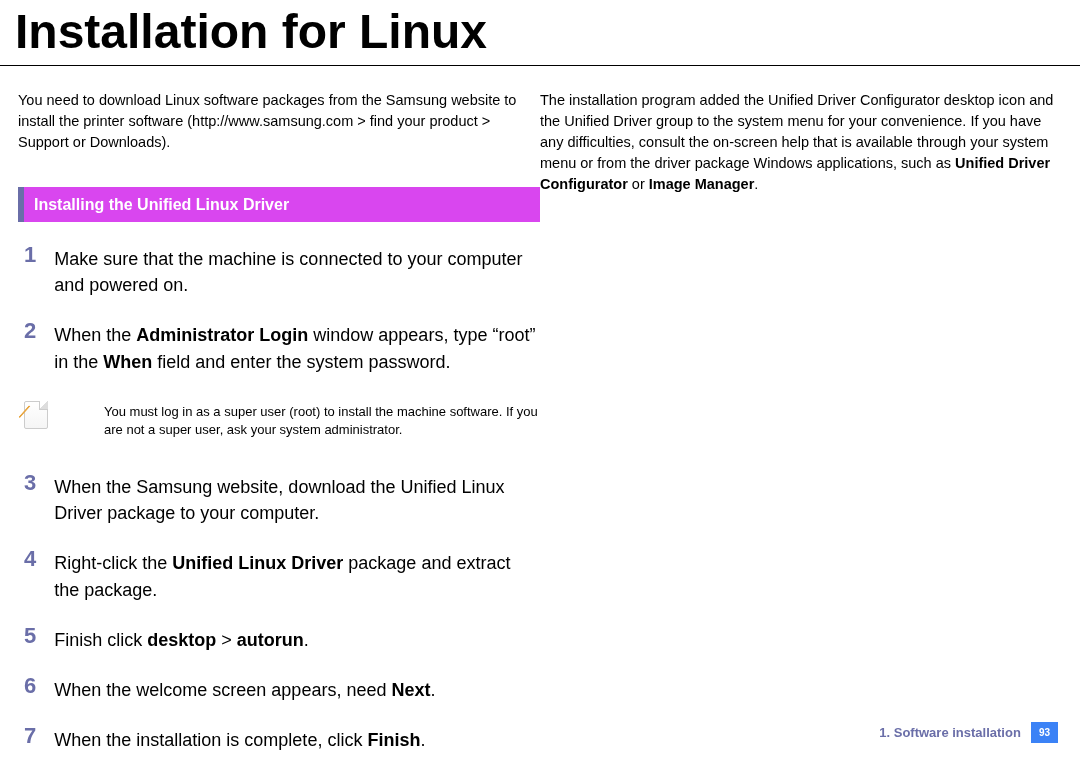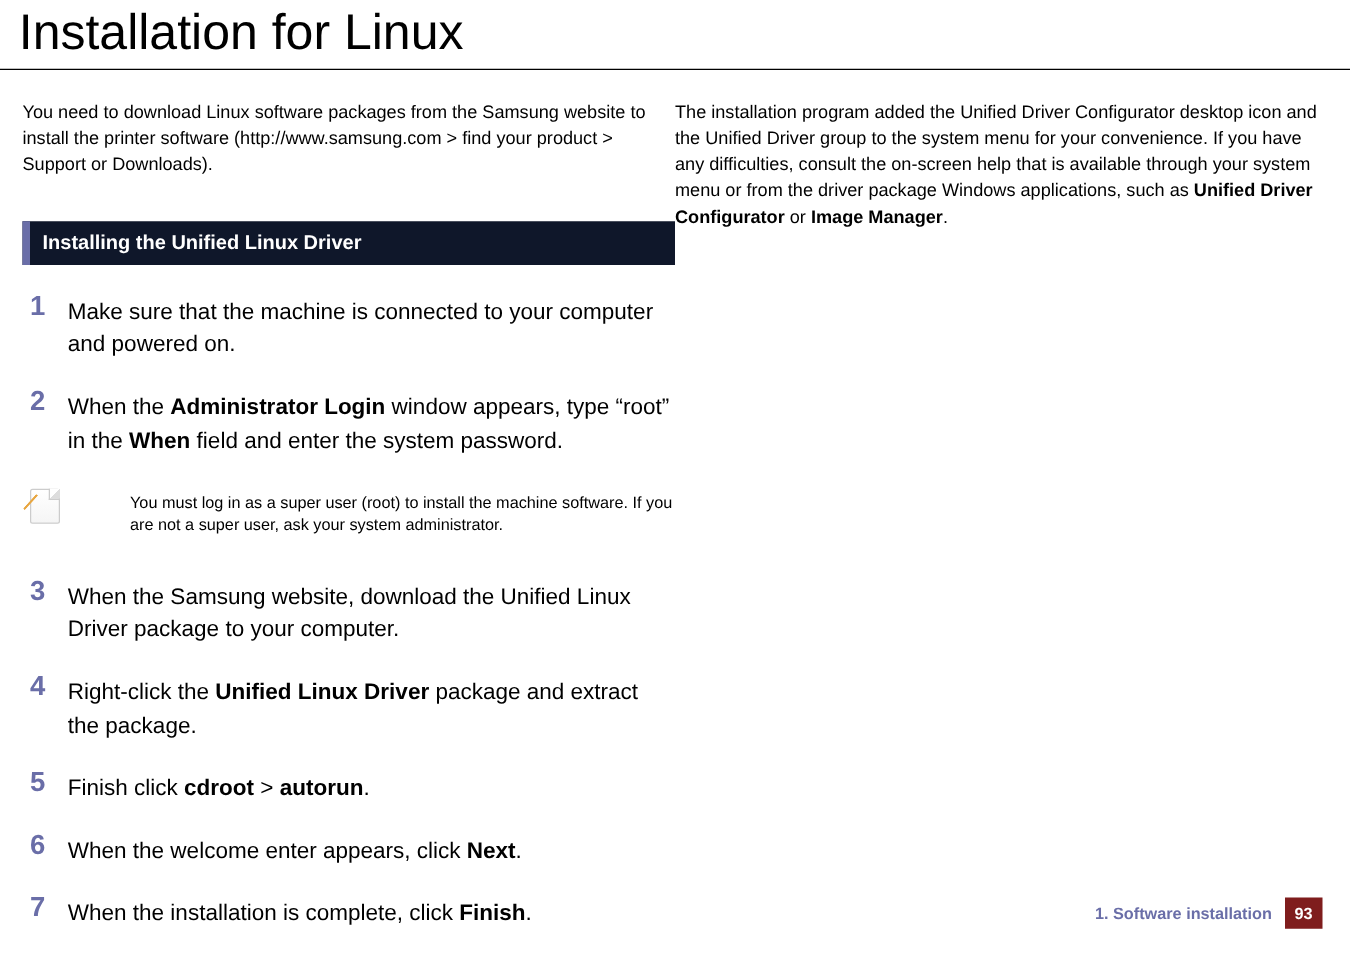--- a/index.html
+++ b/index.html
@@ -5,34 +5,34 @@
   * { box-sizing: border-box; margin: 0; padding: 0; }
   body {
     font-family: "Segoe UI", "Myriad Pro", Arial, sans-serif;
     width: 1080px;
     height: 763px;
     background: #fff;
     position: relative;
     color: #000;
   }
   .page-title {
-    font-size: 40px;
-    font-weight: 400;
+    font-size: 48px;
+    font-weight: 700;
     padding: 4px 0 6px 15px;
     border-bottom: 1.5px solid #000;
     letter-spacing: 0px;
   }
   .columns {
     display: flex;
     padding: 24px 18px 0 18px;
   }
   .col { flex: 1; font-size: 14.5px; line-height: 1.45; }
   .intro { margin-bottom: 34px; }
   .section-bar {
-    background: #0f172a;
+    background: #d946ef;
     color: #fff;
     font-weight: 700;
     font-size: 16px;
     padding: 6px 10px;
     border-left: 6px solid #6a6ea8;
     margin-bottom: 22px;
   }
   .step {
     display: flex;
     align-items: flex-start;
@@ -92,24 +92,24 @@
     align-items: center;
     gap: 10px;
   }
   .footer-chapter {
     color: #6a6ea8;
     font-weight: 700;
     font-size: 13px;
     text-align: center;
   }
   .footer-page {
-    background: #7f1d1d;
+    background: #3b82f6;
     color: #fff;
     font-weight: 700;
-    font-size: 13px;
+    font-size: 10px;
     padding: 5px 8px;
     min-width: 26px;
     text-align: center;
   }
   b { font-weight: 700; }
 </style>
 </head>
 <body>
 
 <h1 class="page-title">Installation for Linux</h1>
@@ -146,28 +146,28 @@
     <div class="step">
       <div class="step-num">4</div>
       <div class="step-text">
         <span>Right-click the </span><b>Unified Linux Driver</b><span> package and extract the package.</span>
       </div>
     </div>
 
     <div class="step">
       <div class="step-num">5</div>
       <div class="step-text">
-        <span>Finish click </span><b>cdroot</b><span> &gt; </span><b>autorun</b><span>.</span>
+        <span>Finish click </span><b>desktop</b><span> &gt; </span><b>autorun</b><span>.</span>
       </div>
     </div>
 
     <div class="step">
       <div class="step-num">6</div>
       <div class="step-text">
-        <span>When the welcome enter appears, click </span><b>Next</b><span>.</span>
+        <span>When the welcome screen appears, need </span><b>Next</b><span>.</span>
       </div>
     </div>
 
     <div class="step">
       <div class="step-num">7</div>
       <div class="step-text">
         <span>When the installation is complete, click </span><b>Finish</b><span>.</span>
       </div>
     </div>
 

